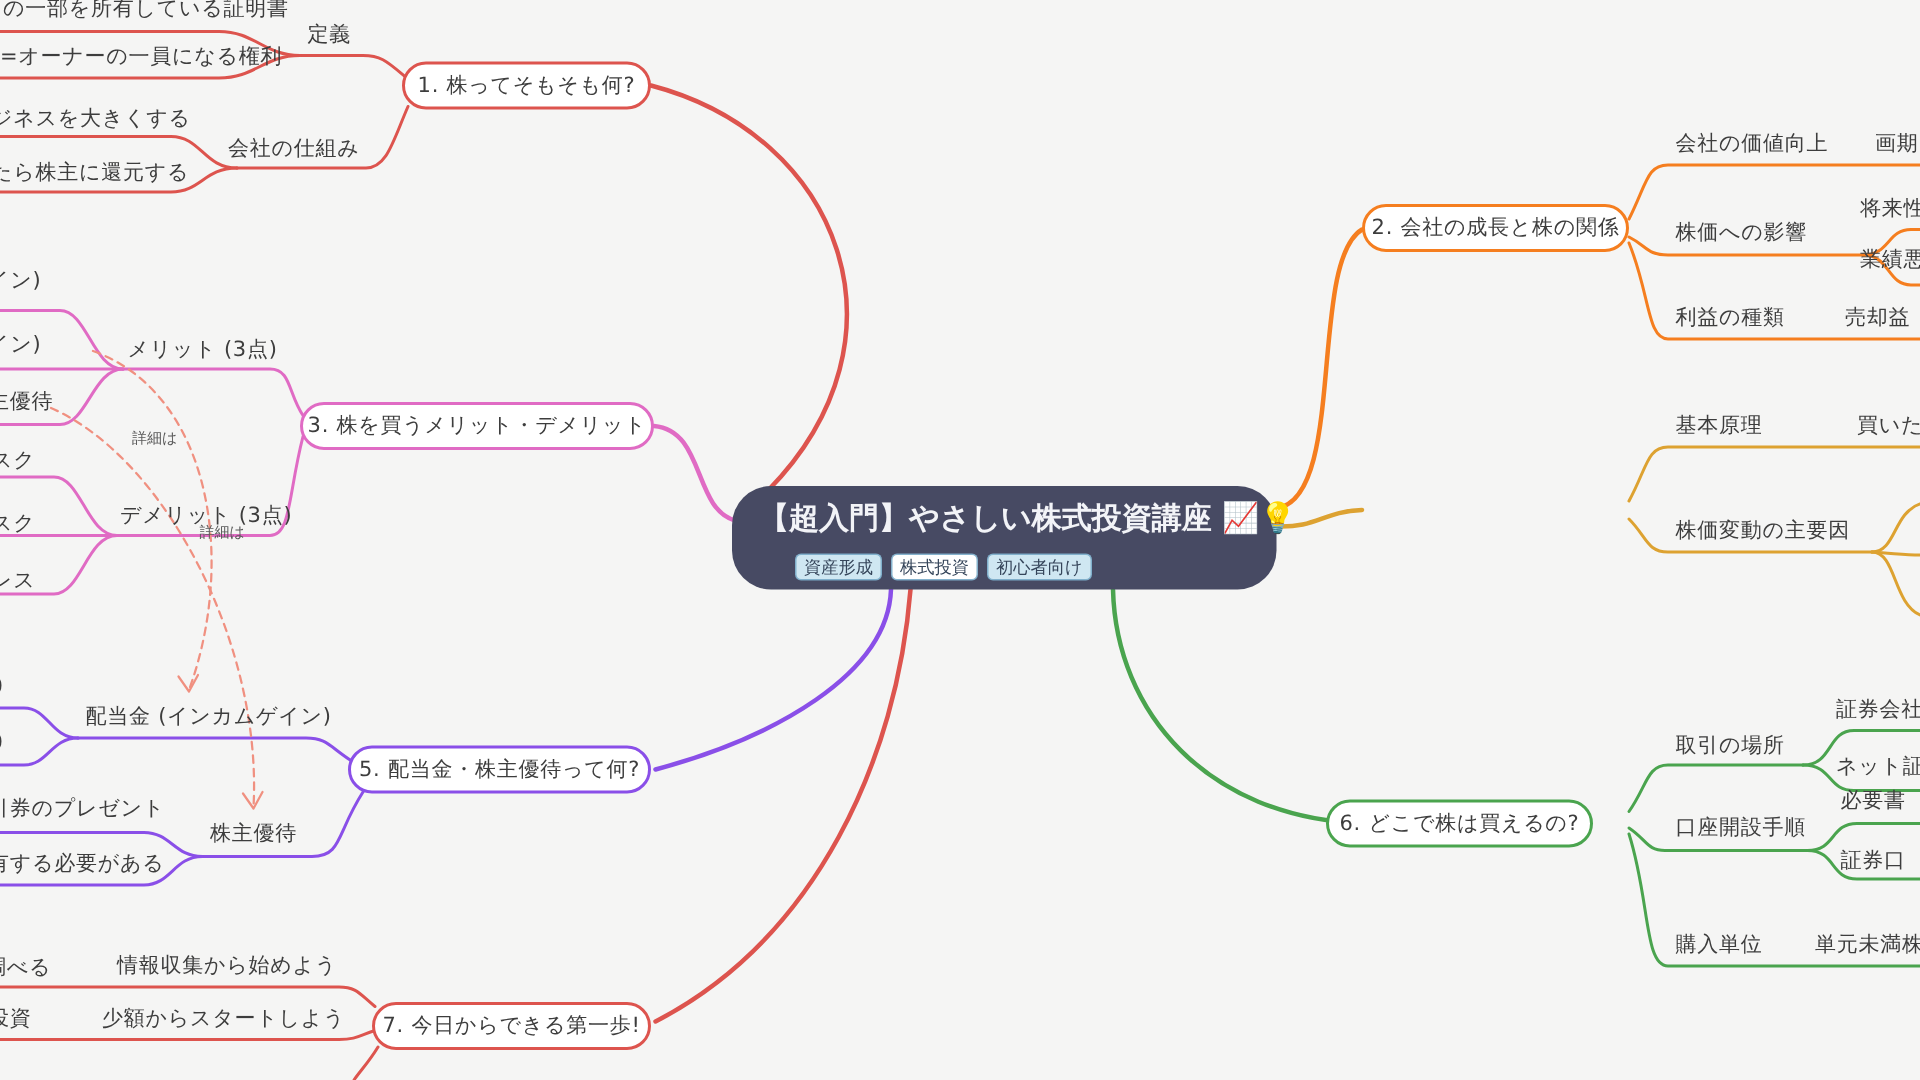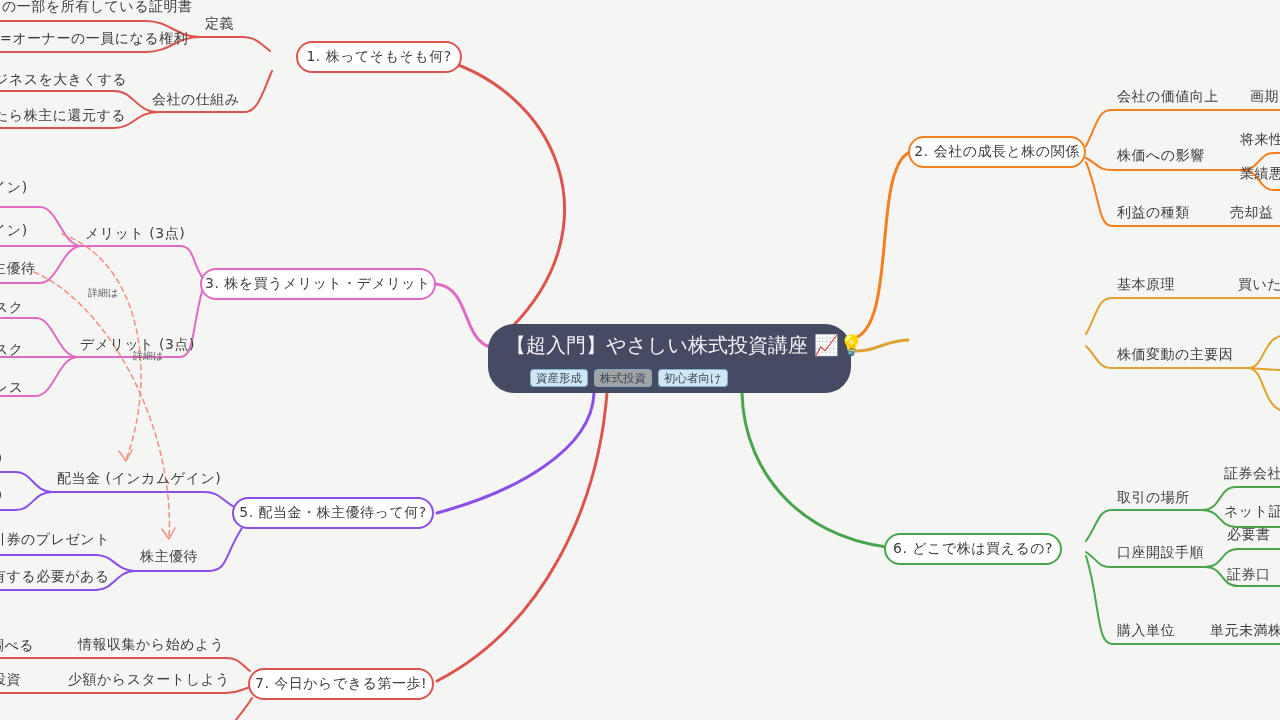--- a/index.html
+++ b/index.html
@@ -17,21 +17,21 @@
     position:absolute;background:#ffffff;border:2px solid #999;border-radius:17px;
     display:flex;align-items:center;justify-content:center;
     font-size:14px;color:#3d3d3d;white-space:nowrap;box-sizing:border-box;
     letter-spacing:0.5px;
   }
   .center-node{
     position:absolute;left:488px;top:324px;width:363px;height:69px;
     border-radius:26px;box-sizing:border-box;padding:8px 18px 6px 18px;
     display:flex;flex-direction:column;justify-content:space-between;
   }
-  .center-title{font-size:20px;line-height:26px;color:#f2f3f7;white-space:nowrap;font-weight:400;}
+  .center-title{font-size:20px;line-height:26px;color:#f2f3f7;white-space:nowrap;font-weight:700;}
   .tag-row{display:flex;gap:6px;align-items:center;margin-left:24px;}
   .tag{
     font-size:11.5px;line-height:14px;padding:1px 5px;border-radius:4px;
     border:1px solid rgba(120,170,200,.9);white-space:nowrap;
   }
 </style>
 </head>
 <body>
 
 <div class="stage">
@@ -98,21 +98,21 @@
     <path stroke-width="1.5" stroke-dasharray="5 4" d="M 34,272 C 110,305 175,430 169,538" stroke="#f09080"></path>
     <path stroke-width="1.5" d="M 162,529 L 169,539 L 175,528" stroke="#f09080"></path>
   </svg>
 
   <div class="lbl" style="left:2px;top:-2px">の一部を所有している証明書</div>
   <div class="lbl" style="left:205px;top:15px">定義</div>
   <div class="lbl" style="left:0px;top:30px">=オーナーの一員になる権利</div>
   <div class="lbl" style="left:-6px;top:71px">ジネスを大きくする</div>
   <div class="lbl" style="left:152px;top:91px">会社の仕組み</div>
   <div class="lbl" style="left:-6px;top:107px">たら株主に還元する</div>
-  <div class="pill" style="left: 268px; top: 41px; width: 166px; height: 32px; border-color: rgb(221, 84, 78); margin-left: 28px;">1. 株ってそもそも何?</div>
+  <div class="pill" style="left: 268px; top: 41px; width: 166px; height: 32px; border-color: rgb(221, 84, 78);">1. 株ってそもそも何?</div>
 
   <div class="lbl" style="left:-8px;top:179px">イン)</div>
   <div class="lbl" style="left:85px;top:225px">メリット (3点)</div>
   <div class="lbl" style="left:-8px;top:222px">イン)</div>
   <div class="lbl" style="left:-8px;top:260px">主優待</div>
   <div class="lbl small" style="left:88px;top:285px">詳細は</div>
   <div class="lbl" style="left:-6px;top:299px">スク</div>
   <div class="lbl" style="left:80px;top:336px">デメリット (3点)</div>
   <div class="lbl" style="left:-6px;top:341px">スク</div>
   <div class="lbl small" style="left:133px;top:348px">詳細は</div>
@@ -156,18 +156,18 @@
   <div class="lbl" style="left:1210px;top:622px">単元未満株</div>
   <div class="pill" style="left: 884px; top: 533px; width: 178px; height: 32px; border-color: rgb(74, 164, 78);">6. どこで株は買えるの?</div>
 
   <div class="center-node" style="background: rgb(71, 74, 99);">
     <div class="center-title">
       <span>【超入門】やさしい株式投資講座</span>
       <span>📈</span><span>💡</span>
     </div>
     <div class="tag-row">
       <span class="tag" style="background: rgb(207, 231, 242); color: rgb(53, 69, 90);">資産形成</span>
-      <span class="tag" style="background: #a3a3a3; color: rgb(53, 69, 90);">株式投資</span>
+      <span class="tag" style="background: #ffffff; color: rgb(53, 69, 90);">株式投資</span>
       <span class="tag" style="background: rgb(207, 231, 242); color: rgb(53, 69, 90);">初心者向け</span>
     </div>
   </div>
 
 </div>
 
 </body></html>

